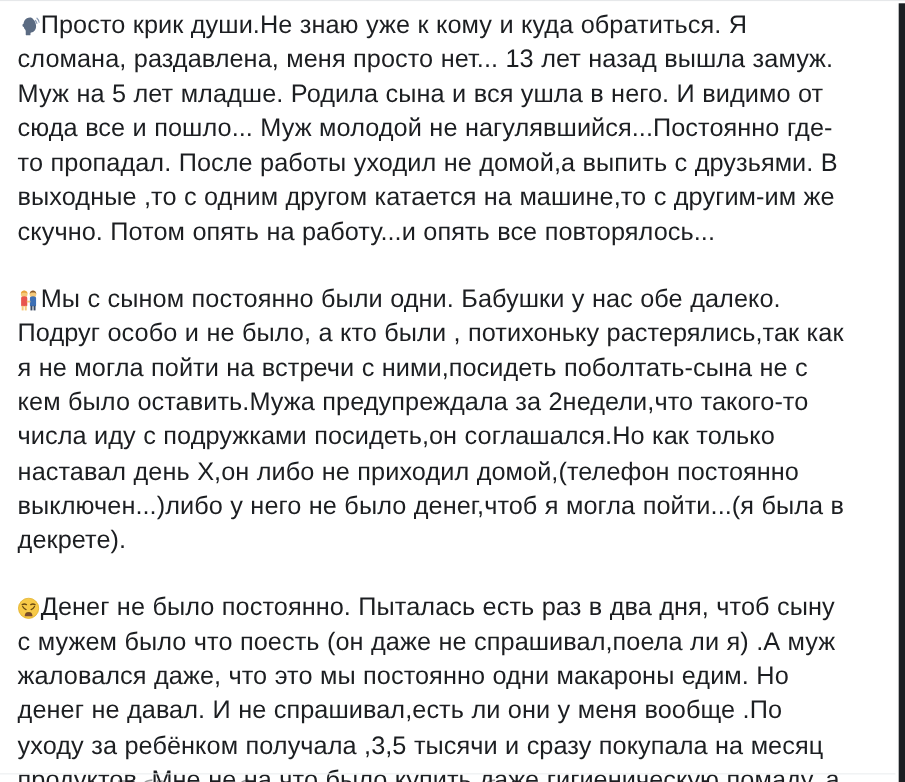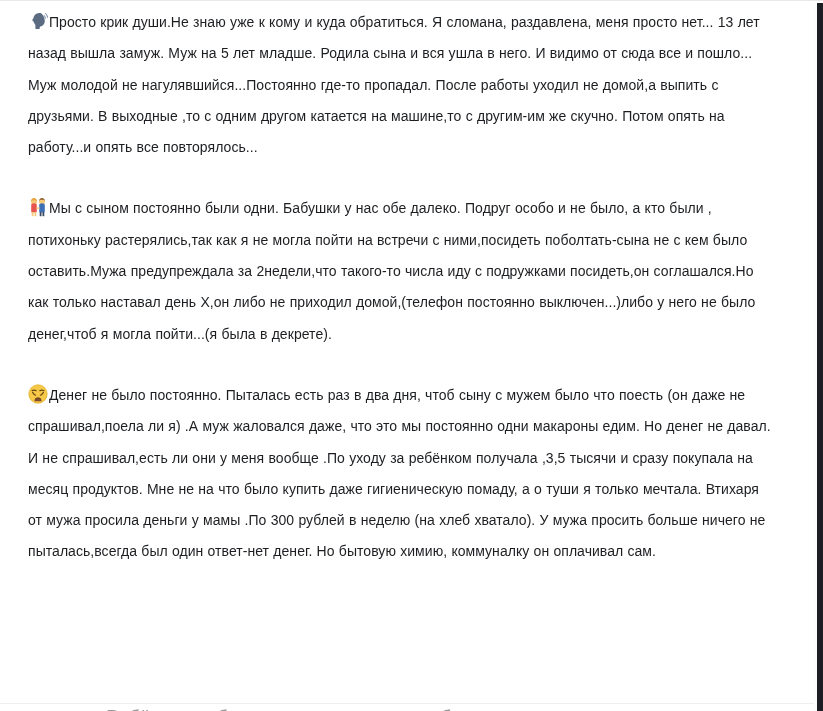--- a/index.html
+++ b/index.html
@@ -56,22 +56,22 @@
   .post-body {
     position: absolute;
     top: 0;
     left: 0;
     width: 795px;
     padding: 7px 18px 0 16px;
     box-sizing: border-box;
   }
 
   .para {
-    margin: 0 0 30px 12px;
-    font-size: 14px;
+    margin: 0 0 30px 0;
+    font-size: 23px;
     line-height: 31.3px;
     color: #1c1e21;
     letter-spacing: 0.05px;
     word-spacing: 0.3px;
     text-align: left;
     white-space: normal;
   }
   .para:last-child {
     margin-bottom: 0;
   }

